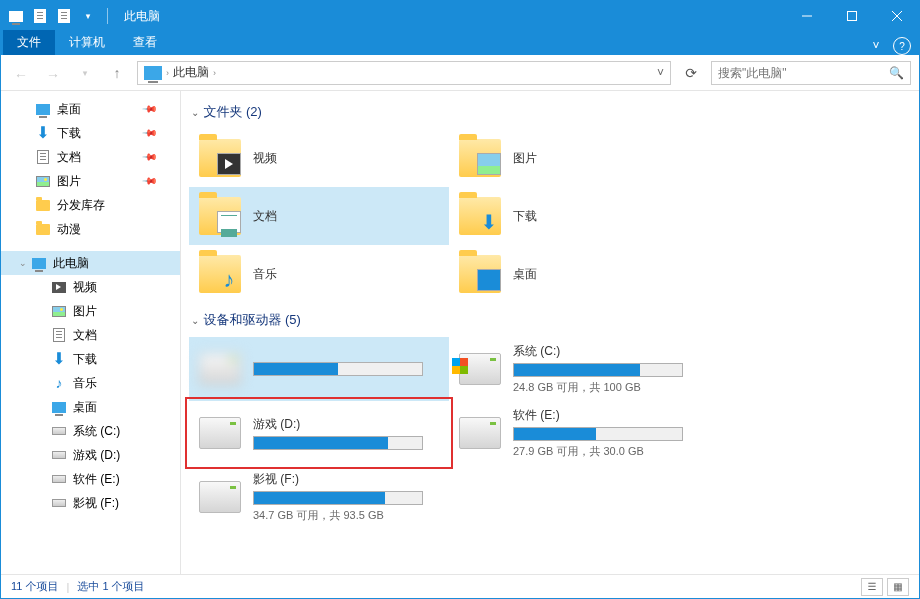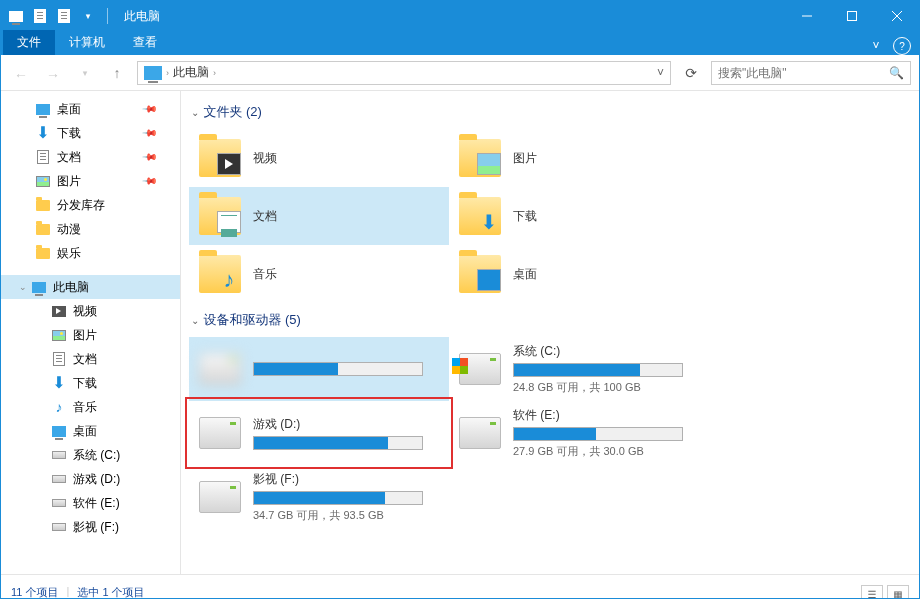--- a/index.html
+++ b/index.html
@@ -71,21 +71,21 @@
 .drive-ico::after { content:''; position:absolute; top:4px; right:4px; width:6px; height:3px; background:#7ac142; }
 .drive-ico.os::before { content:''; position:absolute; left:-8px; top:4px; width:16px; height:16px; background: conic-gradient(#f25022 0 25%, #7fba00 0 50%, #ffb900 0 75%, #00a4ef 0 100%); }
 .drive-ico.blur { filter: blur(6px); }
 .drive-info { flex: 1; display: flex; flex-direction: column; gap: 3px; }
 .drive-name { font-size: 12px; color: #333; }
 .drive-bar { width: 170px; height: 14px; border: 1px solid #b0b0b0; background: #f0f0f0; position: relative; }
 .drive-bar-fill { position: absolute; left: 0; top: 0; bottom: 0; background: #1a8cd8; }
 .drive-stats { font-size: 11px; color: #666; }
 
 
-.statusbar { position: absolute; bottom: 0; left: 0; right: 0; height: 24px; border-top: 1px solid #e5e5e5; display: flex; align-items: flex-start; padding: 10px 10px; font-size: 11px; color: #16499a; background: #fff; }
+.statusbar { position: absolute; bottom: 0; left: 0; right: 0; height: 24px; border-top: 1px solid #e5e5e5; display: flex; align-items: center; padding: 10px 10px; font-size: 11px; color: #16499a; background: #fff; }
 .statusbar .sep { margin: 0 8px; color: #ccc; }
 .statusbar .view-toggles { margin-left: auto; display: flex; gap: 4px; }
 .view-btn { width: 22px; height: 18px; border: 1px solid #ccc; display: flex; align-items: center; justify-content: center; font-size: 10px; cursor: pointer; color: #666; }
 
 
 .i-desktop { width:14px; height:11px; background:#3ba7e8; display:block; position:relative; }
 .i-desktop::after{content:'';position:absolute;bottom:-3px;left:3px;width:8px;height:2px;background:#888;}
 .i-dl { color:#1a8cd8; font-size:16px; line-height:1; }
 .i-doc { width:12px; height:14px; border:1px solid #888; background:#fff; position:relative; }
 .i-doc::before{content:'';position:absolute;top:2px;left:2px;right:2px;height:1px;background:#888;box-shadow:0 3px 0 #888, 0 6px 0 #888;}
@@ -209,26 +209,20 @@
             <span class="i-folder-s"></span>
           </span>
           <span>分发库存</span>
         </div>
         <div class="sb-item">
           <span class="ico">
             <span class="i-folder-s"></span>
           </span>
           <span>动漫</span>
         </div>
-        <div class="sb-item">
-          <span class="ico">
-            <span class="i-folder-s"></span>
-          </span>
-          <span>娱乐</span>
-        </div>
       </div>
     <div class="sb-spacer"></div>
     <div class="sb-item toplevel selected">
       <span class="expand">⌄</span>
       <span class="ico">
           <span class="i-desktop"></span>
         </span>
       <span>此电脑</span>
     </div>
     <div id="sb-pc">

